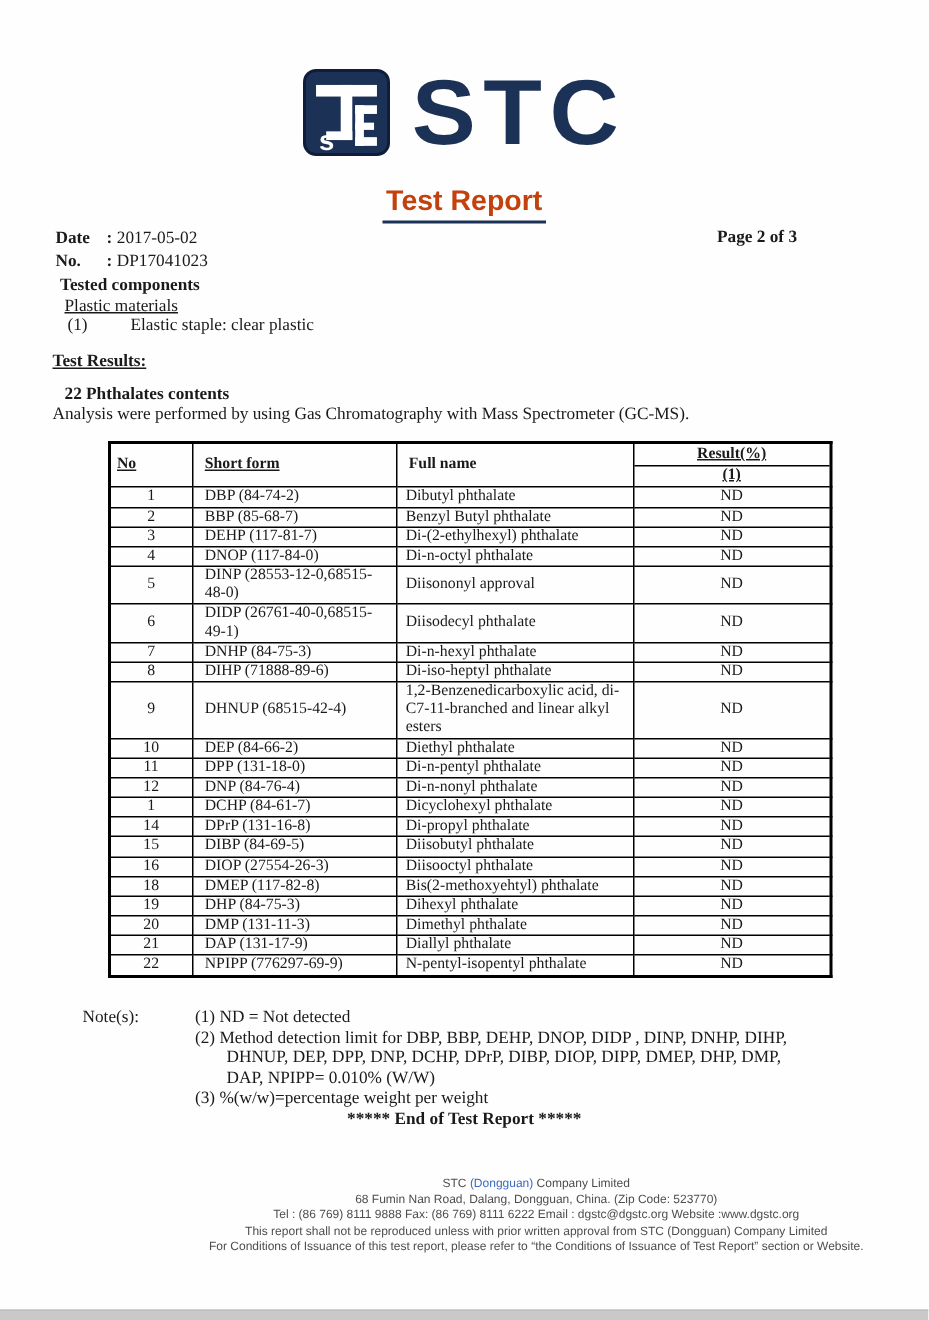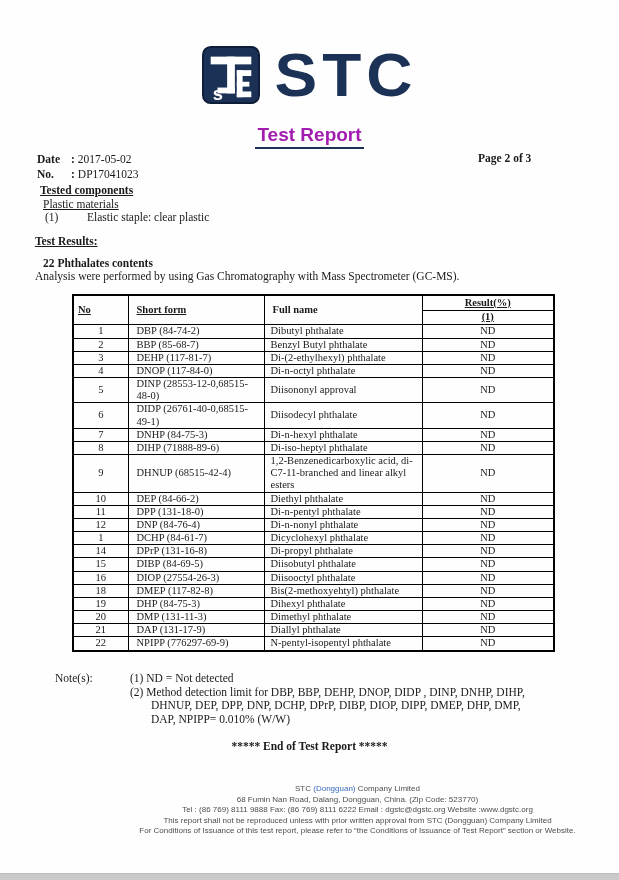--- a/index.html
+++ b/index.html
@@ -24,33 +24,33 @@
     font-weight: bold; font-size: 64px; line-height: 58px;
     letter-spacing: 5px; color: #1b3156;
     transform: scaleY(0.96);
   }
 
   
   .title-wrap { position: absolute; top: 124px; left: 0; width: 100%; text-align: center; }
   .title {
     display: inline-block;
     font-family: "Liberation Sans", sans-serif;
-    font-weight: bold; font-size: 19px; color: #a21caf;
+    font-weight: bold; font-size: 19px; color: #c2410c;
     border-bottom: 2px solid #1b3156; padding: 0 2px 1px 2px;
   }
 
   
   .meta { position: absolute; top: 152px; left: 37px; font-size: 11.5px; line-height: 15px; }
   .meta-row .lbl { font-weight: bold; display: inline-block; width: 34px; }
   .meta-row .sep { font-weight: bold; padding-right: 3px; }
   .page-num { position: absolute; top: 152px; left: 478px; font-size: 11.5px; font-weight: bold; }
 
   
   .tested { position: absolute; top: 184px; left: 40px; font-size: 11.5px; line-height: 13.5px; }
-  .tested .h { font-weight: bold; text-decoration: underline; }
+  .tested .h { font-weight: bold; }
   .tested .sub { text-decoration: underline; margin-left: 3px; }
   .tested .item { margin-left: 5px; }
   .tested .item .idx { display: inline-block; width: 42px; }
 
   .tr-heading { position: absolute; top: 235px; left: 35px; font-size: 11.5px; font-weight: bold; text-decoration: underline; }
   .section-title { position: absolute; top: 257px; left: 43px; font-size: 11.5px; font-weight: bold; }
   .method-line { position: absolute; top: 270px; left: 35px; font-size: 11.5px; }
 
   
   .tbl-wrap { position: absolute; top: 294px; left: 72px; }
@@ -286,20 +286,21 @@
           </tr>
         </tbody>
     </table>
   </div>
 
   <div class="notes">
     <div class="lbl">Note(s):</div>
     <div class="items">
       <div class="note-item">(1) ND = Not detected</div>
       <div class="note-item">(2) Method detection limit for DBP, BBP, DEHP, DNOP, DIDP , DINP, DNHP, DIHP, DHNUP, DEP, DPP, DNP, DCHP, DPrP, DIBP, DIOP, DIPP, DMEP, DHP, DMP, DAP, NPIPP= 0.010% (W/W)</div>
+      <div class="note-item">(3) %(w/w)=percentage weight per weight</div>
     </div>
   </div>
 
   <div class="end-line">***** End of Test Report *****</div>
 
   <div class="footer">
     <div><span>STC </span><span class="blue">(Dongguan)</span><span> Company Limited</span></div>
     <div>68 Fumin Nan Road, Dalang, Dongguan, China. (Zip Code: 523770)</div>
     <div>Tel : (86 769) 8111 9888  Fax: (86 769) 8111 6222  Email : dgstc@dgstc.org  Website :www.dgstc.org</div>
     <div>This report shall not be reproduced unless with prior written approval from STC (Dongguan) Company Limited</div>

